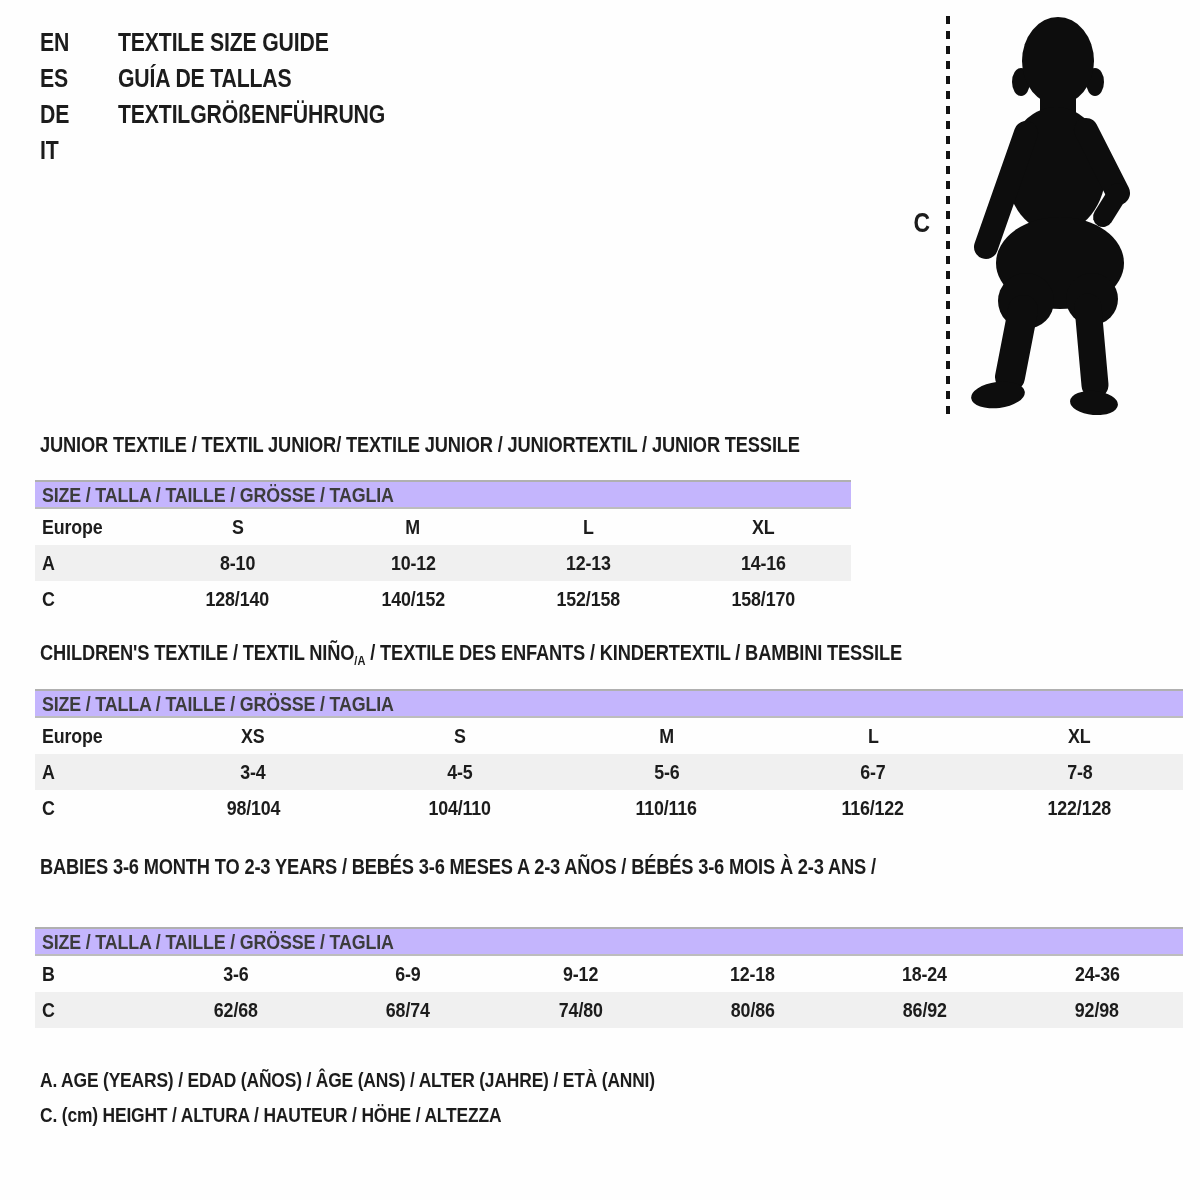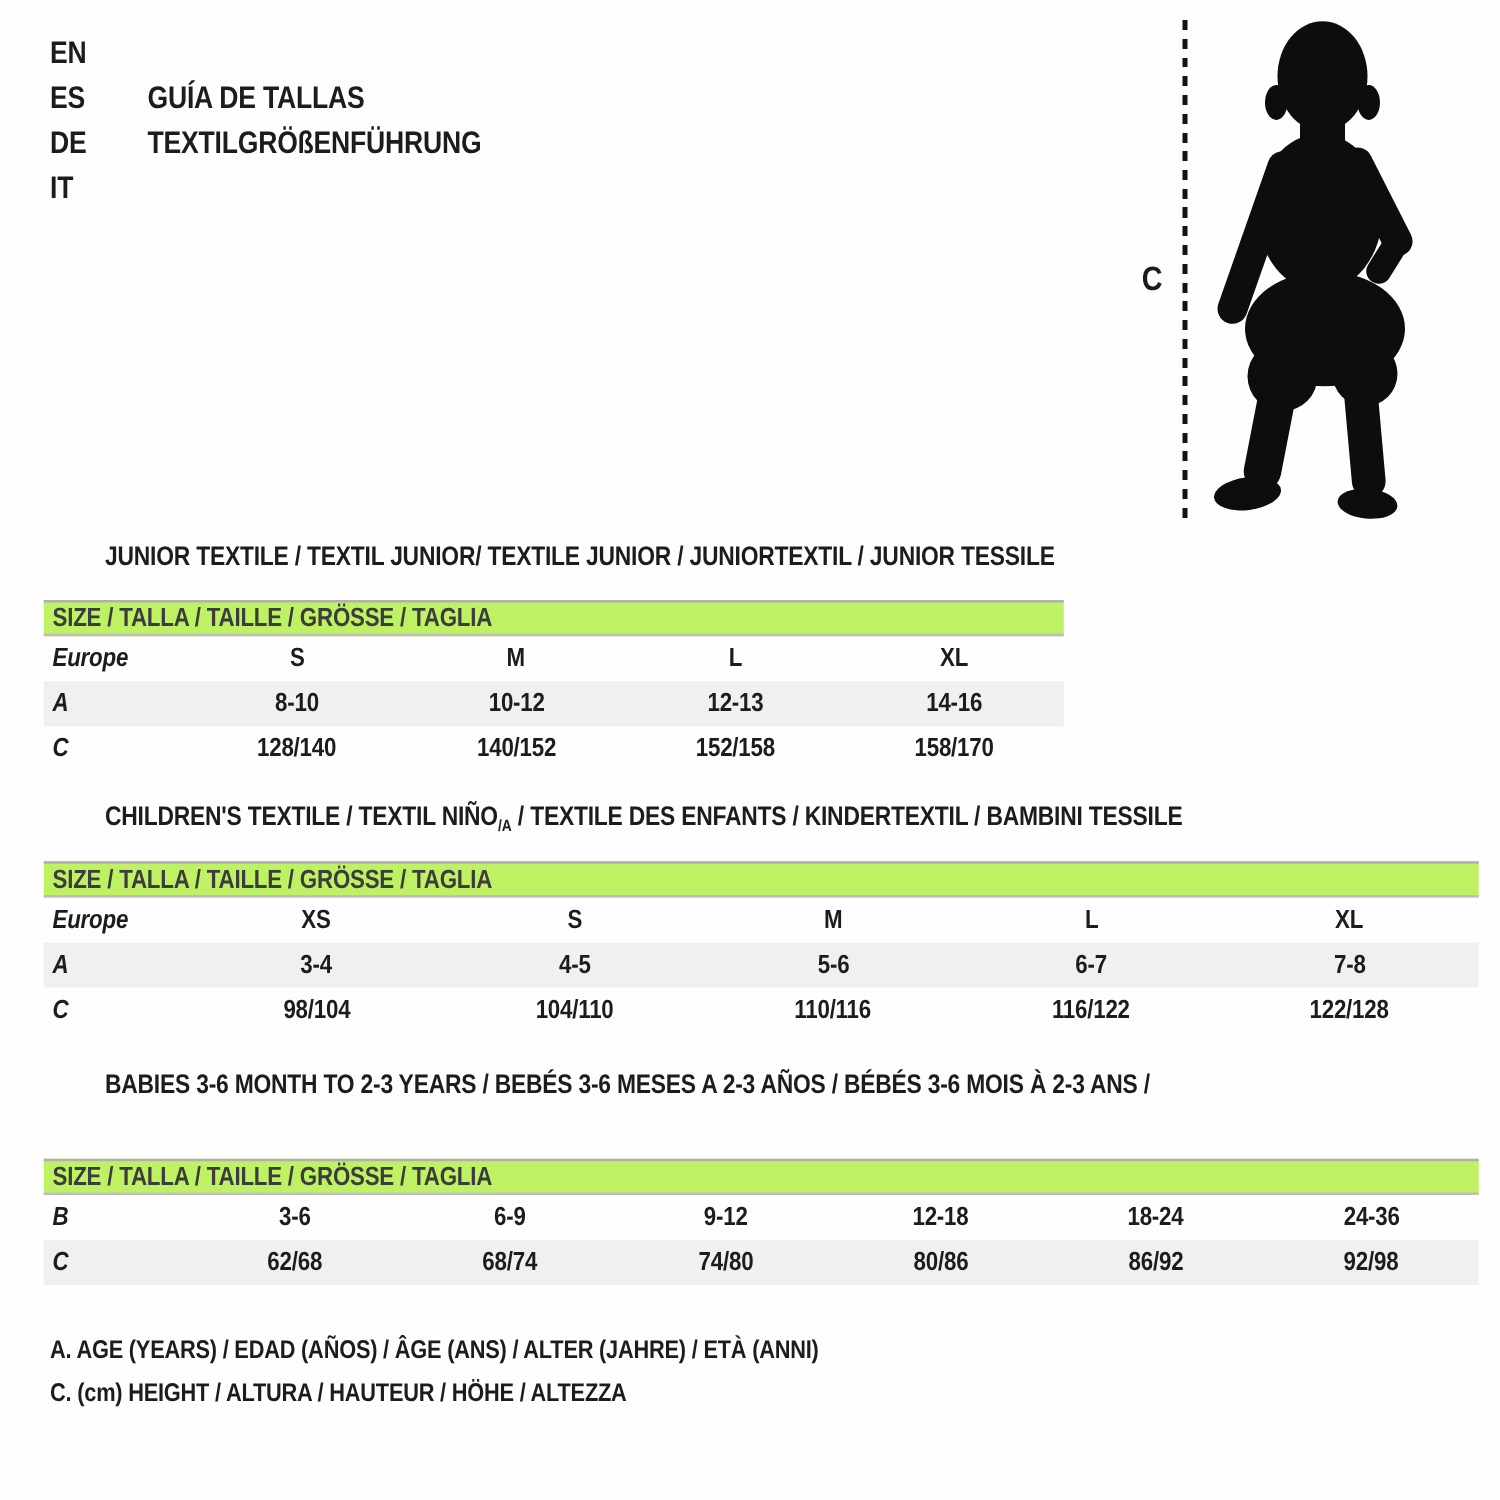--- a/index.html
+++ b/index.html
@@ -17,46 +17,47 @@
   .langs{position:absolute;left:40px;top:24px;}
   .lang-row{display:flex;height:36px;align-items:center;font-size:25px;}
   .lang-code{width:78px;text-decoration:underline;}
   
   .dash-line{position:absolute;left:946px;top:16px;width:4px;height:400px;
     background:repeating-linear-gradient(to bottom,#121212 0 8px,transparent 8px 15px);}
   .measure-c{position:absolute;left:912px;top:208px;font-size:27px;}
   .figure-svg{position:absolute;left:968px;top:15px;}
 
   
-  .sec-title{position:absolute;left:40px;font-size:21.5px;margin-left:44px;}
+  .sec-title{position:absolute;left:40px;font-size:21.5px;}
   .subsm{font-size:13px;vertical-align:-5px;letter-spacing:0;}
   .babies-title{line-height:37px;}
 
   
   .tbl{position:absolute;left:35px;}
   .w-narrow{width:816px;}
   .w-wide{width:1148px;}
-  .bar{height:29px;background:#bef264;border-top:2px solid #b0b0b0;border-bottom:2px solid #bdbdbd;
+  .bar{height:29px;background:#c4b5fd;border-top:2px solid #b0b0b0;border-bottom:2px solid #bdbdbd;
     box-sizing:border-box;display:flex;align-items:center;padding-left:7px;
     color:#3c3c3c;font-size:21px;}
   .trow{display:flex;align-items:center;height:36px;font-size:21px;}
   .trow.alt{background:#f0f0f0;}
-  .tlbl{width:115px;padding-left:7px;box-sizing:border-box;font-style:italic;}
+  .tlbl{width:115px;padding-left:7px;box-sizing:border-box;}
   .tcell{flex:1;text-align:center;}
 
   
   .notes{position:absolute;left:40px;top:1068px;font-size:20.5px;}
   .note-line{height:35px;display:flex;}
 </style>
 </head>
 <body>
 
 <div class="langs">
   <div class="lang-row">
     <span class="lang-code"><span class="cnd">EN</span></span>
+    <span><span class="cnd">TEXTILE SIZE GUIDE</span></span>
   </div>
   <div class="lang-row">
     <span class="lang-code"><span class="cnd">ES</span></span>
     <span><span class="cnd">GUÍA DE TALLAS</span></span>
   </div>
   <div class="lang-row">
     <span class="lang-code"><span class="cnd">DE</span></span>
     <span><span class="cnd">TEXTILGRÖßENFÜHRUNG</span></span>
   </div>
   <div class="lang-row">

